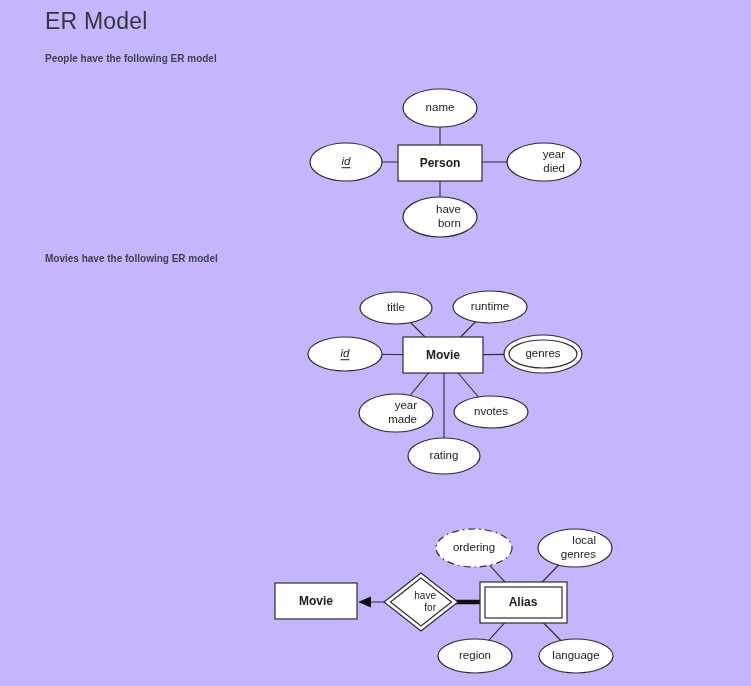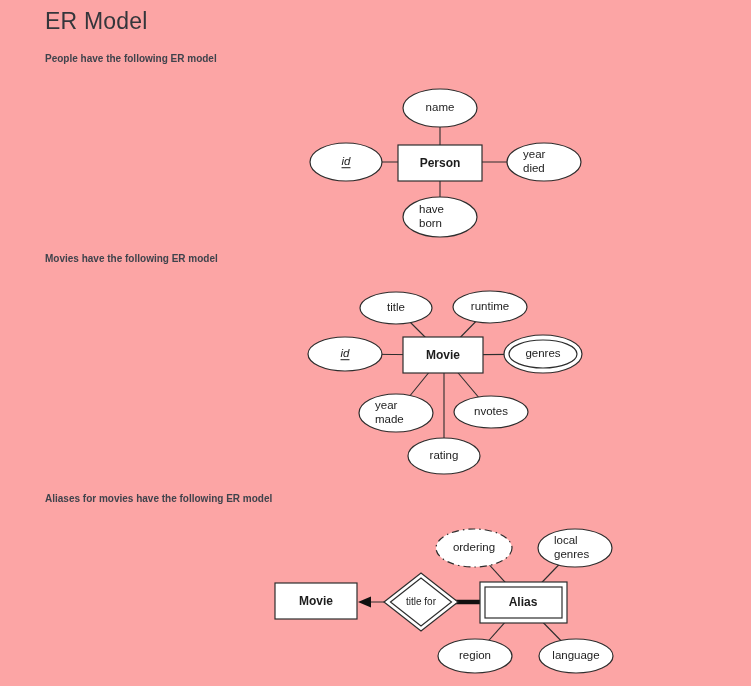--- a/index.html
+++ b/index.html
@@ -1,17 +1,17 @@
 <!DOCTYPE html>
 <html><head>
 <meta charset="utf-8">
 <style>
   html,body{margin:0;padding:0;background:#ffffff;}
   #canvas{
-    position:relative;width:751px;height:686px;background:#fca5a5;
+    position:relative;width:751px;height:686px;background:#c4b5fd;
     font-family:"Liberation Sans",sans-serif;overflow:hidden;
   }
   .page-title{
     position:absolute;left:45px;top:8px;margin:0;
     font-size:23px;font-weight:400;color:#34363b;letter-spacing:.2px;
   }
   .caption{
     position:absolute;left:45px;margin:0;
     font-size:10px;font-weight:700;color:#3f434c;
   }
@@ -19,37 +19,36 @@
   #cap-movies{top:253px;}
   #cap-aliases{top:493px;}
   svg{position:absolute;left:0;top:0;}
   .edge{stroke:#2d2d2d;stroke-width:1.1;fill:none;}
   .edge-thick{stroke:#101010;stroke-width:4.5;fill:none;}
   .shape{stroke:#2d2d2d;stroke-width:1.2;fill:#ffffff;}
   .shape-dashdot{stroke:#2d2d2d;stroke-width:1.2;fill:#ffffff;stroke-dasharray:7 4 1.5 4;}
   .arrowhead{fill:#101010;stroke:none;}
   .lbl{
     position:absolute;transform:translate(-50%,-50%);
-    font-size:11.5px;color:#1c1c1c;text-align:left;line-height:1.18;
+    font-size:11.5px;color:#1c1c1c;text-align:right;line-height:1.18;
     white-space:nowrap;
   }
   .lbl.entity{font-size:12px;font-weight:bold;}
   .lbl.wrap{white-space:normal;width:42px;}
   .lbl.rel{white-space:normal;width:30px;font-size:10px;}
   .lbl.u{text-decoration:underline;text-underline-offset:2px;font-style:italic;}
 </style>
 </head>
 <body>
 
 <div id="canvas">
 
   <h1 class="page-title">ER Model</h1>
   <p class="caption" id="cap-people">People have the following ER model</p>
   <p class="caption" id="cap-movies">Movies have the following ER model</p>
-  <p class="caption" id="cap-aliases">Aliases for movies have the following ER model</p>
 
   <svg width="751" height="686" viewBox="0 0 751 686">
 
     <g>
       <line class="edge" x1="440" y1="108" x2="440" y2="163"></line>
       <line class="edge" x1="346" y1="162" x2="443" y2="162"></line>
       <line class="edge" x1="544" y1="162" x2="443" y2="162"></line>
       <line class="edge" x1="440" y1="217" x2="440" y2="163"></line>
       <ellipse class="shape" cx="440" cy="108" rx="37" ry="19"></ellipse>
       <ellipse class="shape" cx="346" cy="162" rx="36" ry="19"></ellipse>
@@ -108,18 +107,18 @@
   <div class="lbl u" style="left:345px;top:354px">id</div>
   <div class="lbl" style="left:543px;top:354px">genres</div>
   <div class="lbl wrap" style="left:396px;top:413px">year made</div>
   <div class="lbl" style="left:491px;top:412px">nvotes</div>
   <div class="lbl" style="left:444px;top:456px">rating</div>
   <div class="lbl entity" style="left:443px;top:355px">Movie</div>
 
   <div class="lbl" style="left:474px;top:548px">ordering</div>
   <div class="lbl wrap" style="left:575px;top:548px">local genres</div>
   <div class="lbl entity" style="left:316px;top:601px">Movie</div>
-  <div class="lbl rel" style="left:421px;top:602px">title for</div>
+  <div class="lbl rel" style="left:421px;top:602px">have for</div>
   <div class="lbl entity" style="left:523px;top:602px">Alias</div>
   <div class="lbl" style="left:475px;top:656px">region</div>
   <div class="lbl" style="left:576px;top:656px">language</div>
 
 </div>
 
 </body></html>

